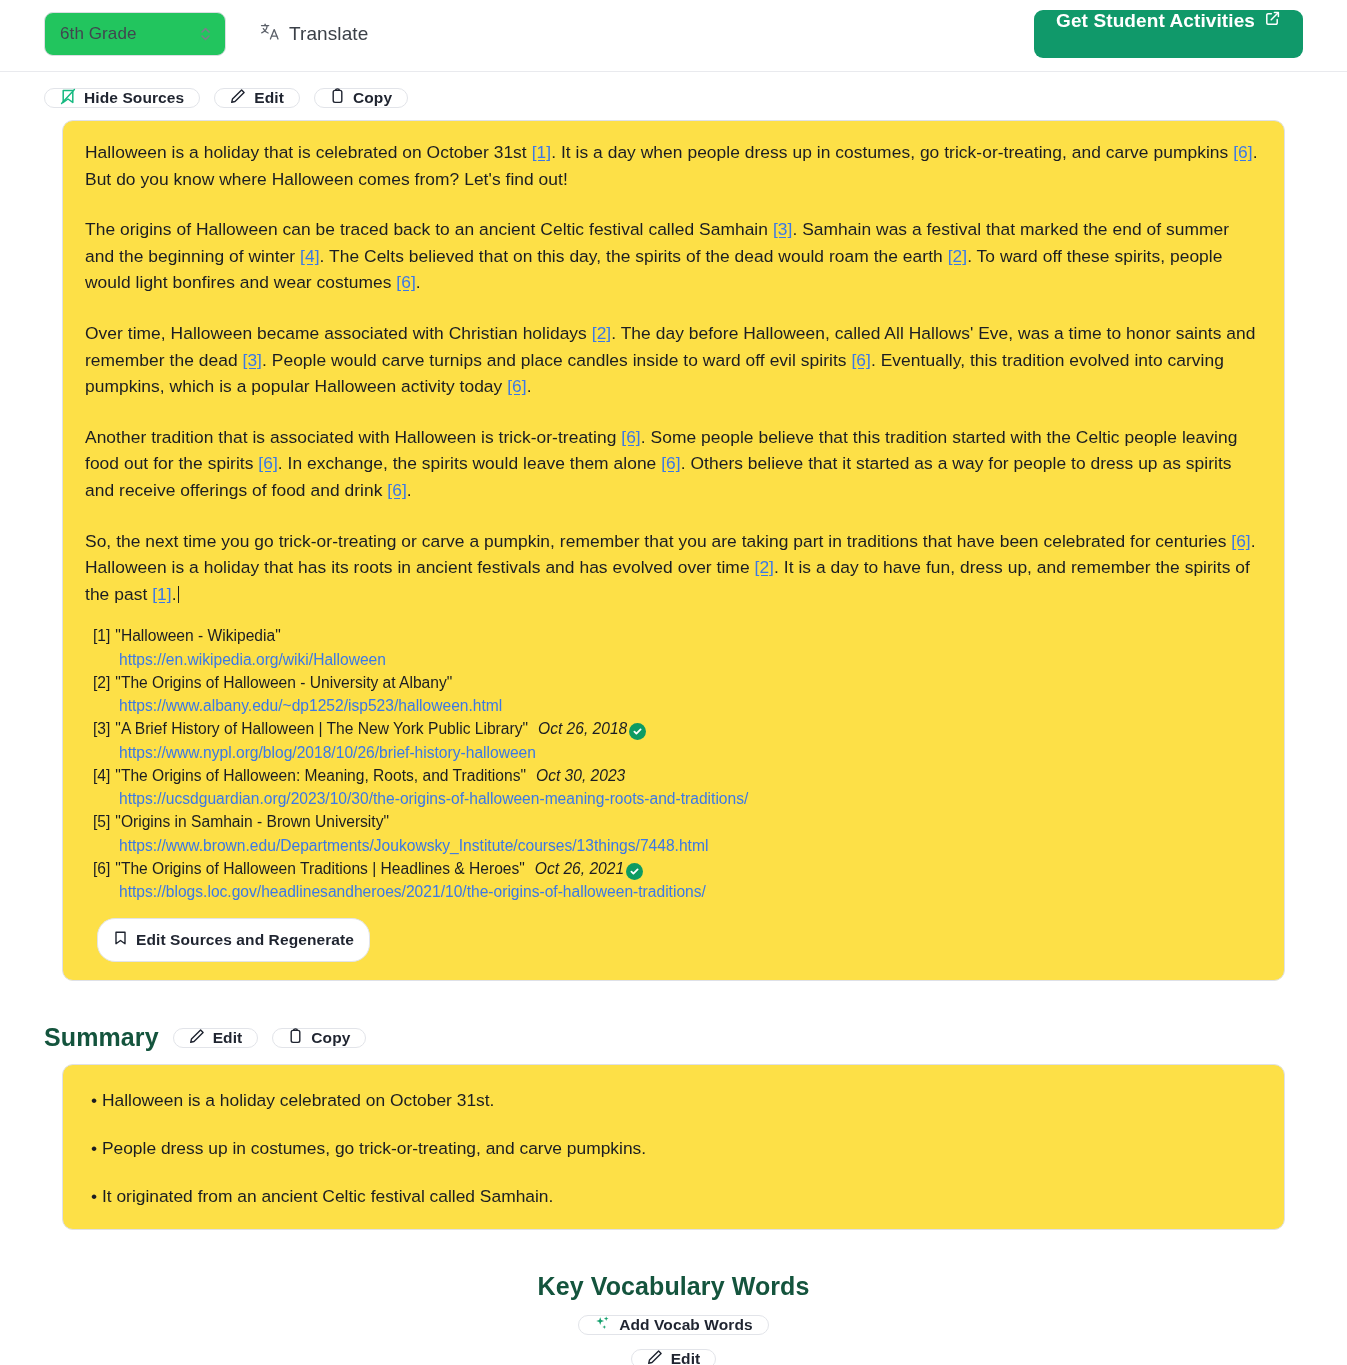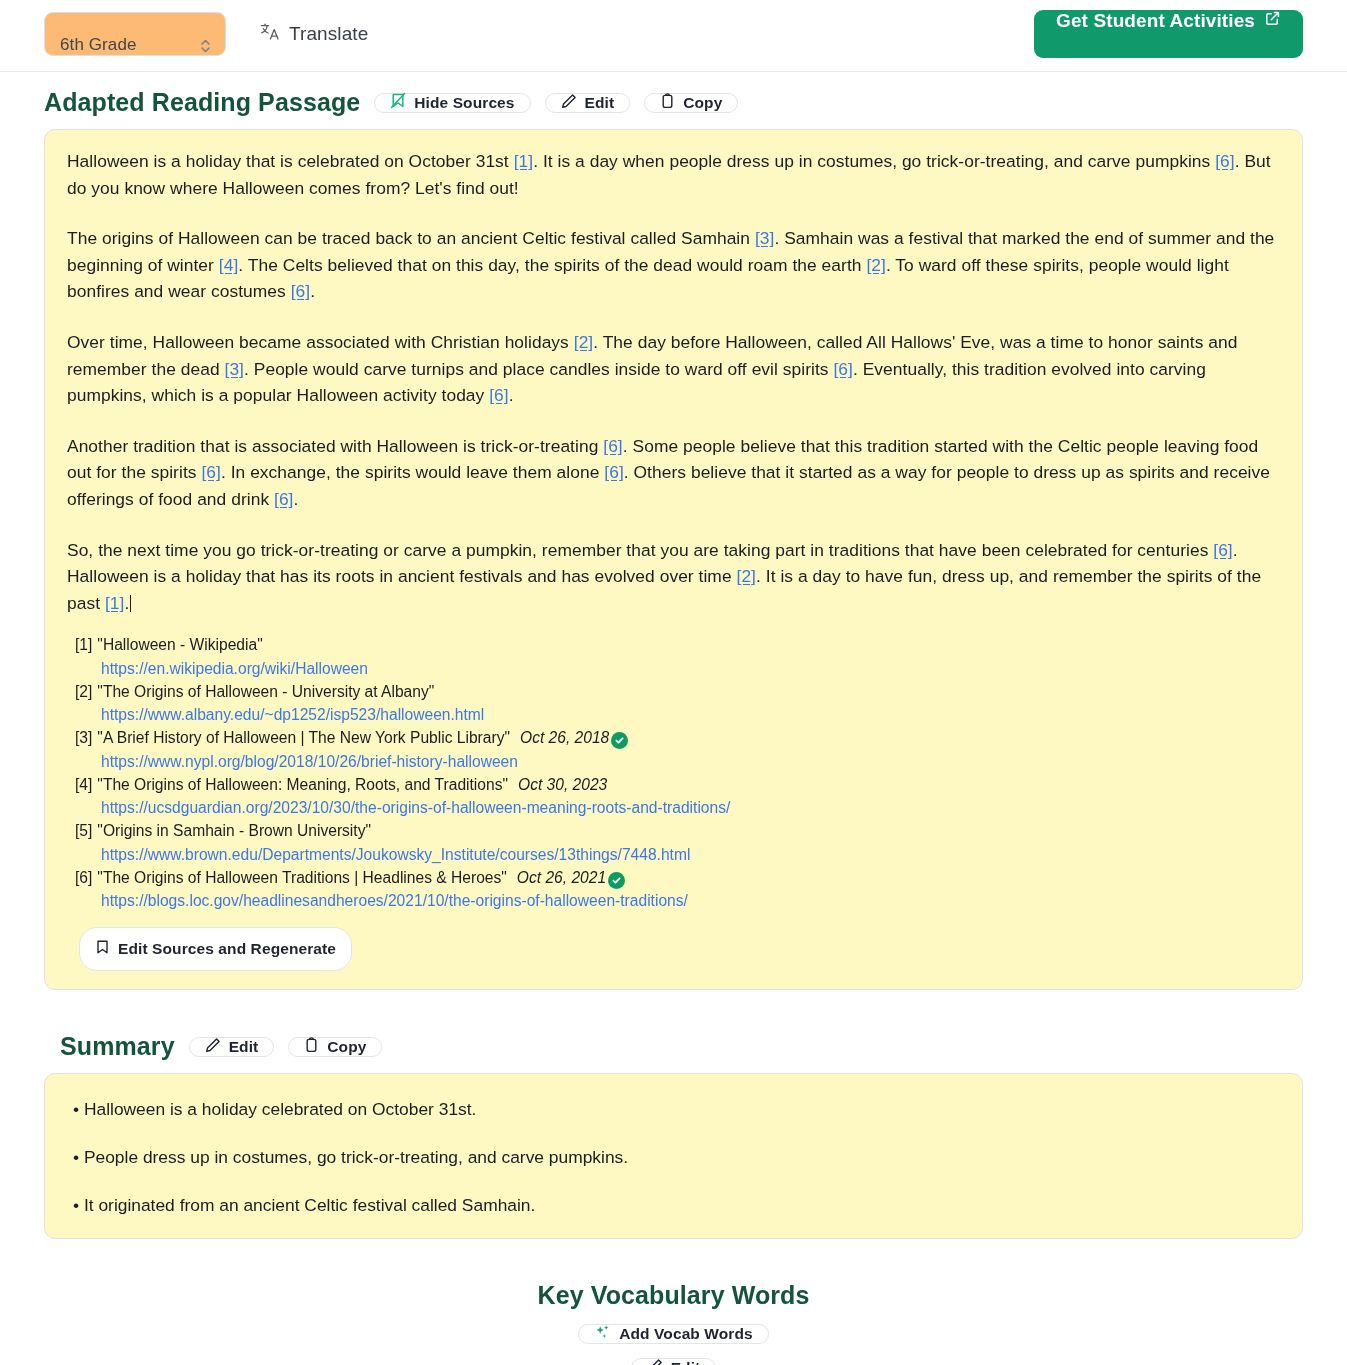--- a/index.html
+++ b/index.html
@@ -16,25 +16,25 @@
 
   
   .toolbar {
     display: flex; align-items: center;
     padding: 10px 44px 14px 44px;
     border-bottom: 1px solid #e9eaee;
     margin: 0 0 0 0;
     height: 72px;
   }
   .grade-select {
-    display: flex; align-items: flex-end; justify-content: space-between;
+    display: flex; align-items: center; justify-content: space-between;
     width: 182px; height: 44px;
     padding: 0 13px 0 15px;
     border: 1px solid #dcdee3; border-radius: 9px;
-    background: #fdba74;
+    background: #22c55e;
     font-size: 17px; color: #41464f; letter-spacing: .1px;
   }
   .grade-select .chev { display:flex; flex-direction:column; align-items:center; gap:2px; color:#7a8089; }
   .translate-btn {
     display:flex; align-items:center; gap:9px;
     margin-left: 24px; padding: 6px 10px;
     font-size: 19px; color: #3b4048; background: none; border: none;
     letter-spacing: .1px;
   }
   .translate-glyph { font-size: 17px; color:#5b6069; line-height:1; }
@@ -62,22 +62,22 @@
     height: 20px; padding: 0 15px;
     border: 1px solid #e2e4e9; border-radius: 18px;
     background: #fff; color: #1f2430;
     font-size: 15.5px; font-weight: 700; letter-spacing: .1px;
     white-space: nowrap;
   }
   .pill svg { flex: none; }
 
   
   .card {
-    margin: 0 44px; border: 1px solid #dfe1e7; border-radius: 11px;
-    background: #fef9c3; padding: 22px 24px 18px 24px;
+    margin: 0 62px; border: 1px solid #dfe1e7; border-radius: 11px;
+    background: #fde047; padding: 22px 24px 18px 24px;
   }
   .card.passage { padding: 18px 22px 16px 22px; }
 
   .para {
     font-size: 17.4px; line-height: 26.6px; color: #1b1d22;
     margin: 0 0 24px 0; letter-spacing: .05px;
   }
   .para:last-of-type { margin-bottom: 18px; }
   .cite { color: #3b78e7; text-decoration: underline; text-underline-offset: 2px; }
   .caret {
@@ -109,21 +109,21 @@
   .edit-sources .pill { height: 44px; font-size: 15.5px; }
 
   
   .bullet-list { margin: 0; }
   .bullet {
     font-size: 17.4px; line-height: 26px; color: #1b1d22;
     margin: 0 0 22px 0; padding-left: 4px;
   }
   .bullet:last-child { margin-bottom: 2px; }
 
-  .section-head.summary { margin-top: 42px; margin-left: 16px; }
+  .section-head.summary { margin-top: 42px; }
   .section-head.vocab { margin-top: 42px; flex-direction: column; }
   .card.vocab { height: 60px; padding: 18px 24px; }
   .sparkle { color:#13a06d; }
 </style>
 </head>
 <body>
 
 <div class="page">
 
   <div class="toolbar">
@@ -159,21 +159,20 @@
         <svg width="17" height="17" viewBox="0 0 17 17" fill="none" stroke="#ffffff" stroke-width="1.5" stroke-linecap="round" stroke-linejoin="round">
           <path d="M13.2 9.6v3.4a1.2 1.2 0 0 1-1.2 1.2H4a1.2 1.2 0 0 1-1.2-1.2V5a1.2 1.2 0 0 1 1.2-1.2h3.4"></path>
           <path d="M10.4 2.6h4v4"></path>
           <path d="M7.2 9.8 14.2 2.8"></path>
         </svg>
       </span>
     </button>
   </div>
 
   <div class="section-head">
-    <div class="section-title">Adapted Reading Passage</div>
 
     <button class="pill">
       <span>
         <svg width="16" height="17" viewBox="0 0 16 17" fill="none" stroke="#16b981" stroke-width="1.5" stroke-linecap="round" stroke-linejoin="round">
           <path d="M3.2 2.6h9.6v11.8l-4.8-3.4-4.8 3.4z"></path>
           <path d="M1.6 15.4 14.4 1.6"></path>
         </svg>
       </span>
       <span>Hide Sources</span>
     </button>

